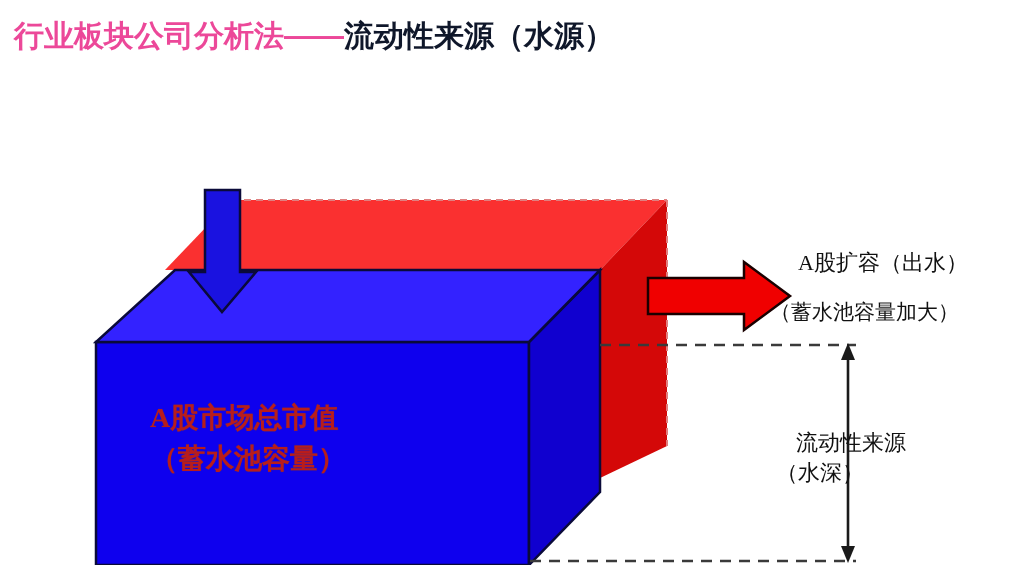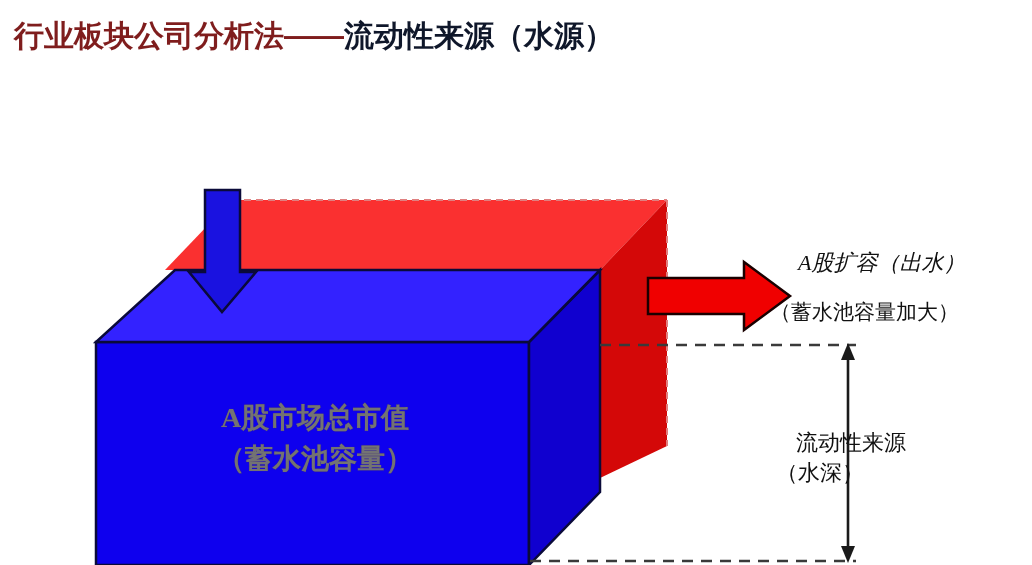--- a/index.html
+++ b/index.html
@@ -12,50 +12,50 @@
   }
   .slide{position:absolute;inset:0;}
 
   
   .title{
     position:absolute;left:14px;top:16px;
     font-family:"Liberation Sans","DejaVu Sans",sans-serif;
     font-size:30px;font-weight:bold;
     white-space:nowrap;letter-spacing:0px;
   }
-  .title .seg-a{color:#7f1d1d;text-align:center;}
+  .title .seg-a{color:#ec4899;text-align:center;}
   .title .seg-b{color:#0f172a;}
 
   
   .subtitle{
     position:absolute;left:10px;top:112px;
     font-family:"Liberation Serif","DejaVu Serif",serif;
     font-size:23px;color:#1a1a1a;white-space:nowrap;
     letter-spacing:0.5px;
   }
 
   
   .figure{position:absolute;left:0;top:0;width:1032px;height:565px;}
   .figure svg{display:block;}
 
   
   .lbl{
     position:absolute;
     font-family:"Liberation Serif","DejaVu Serif",serif;
     color:#111111;white-space:nowrap;
   }
-  .lbl-expand{left:798px;top:248px;font-size:22px;font-style:italic;}
+  .lbl-expand{left:798px;top:248px;font-size:22px;}
   .lbl-expand2{left:770px;top:298px;font-size:21px;}
   .lbl-index{left:796px;top:428px;font-size:22px;}
   .lbl-index2{left:776px;top:458px;font-size:22px;}
 
   
   .box-cap{
     position:absolute;left:150px;top:398px;width:330px;
-    text-align:center;color:#737373;
+    text-align:left;color:#b91c1c;
     font-family:"Liberation Serif","DejaVu Serif",serif;
     font-size:28px;font-weight:bold;line-height:1.45;
     text-shadow:0 0 1px rgba(120,90,0,.6);
   }
 </style>
 </head>
 <body>
 
 <div class="slide">
 

